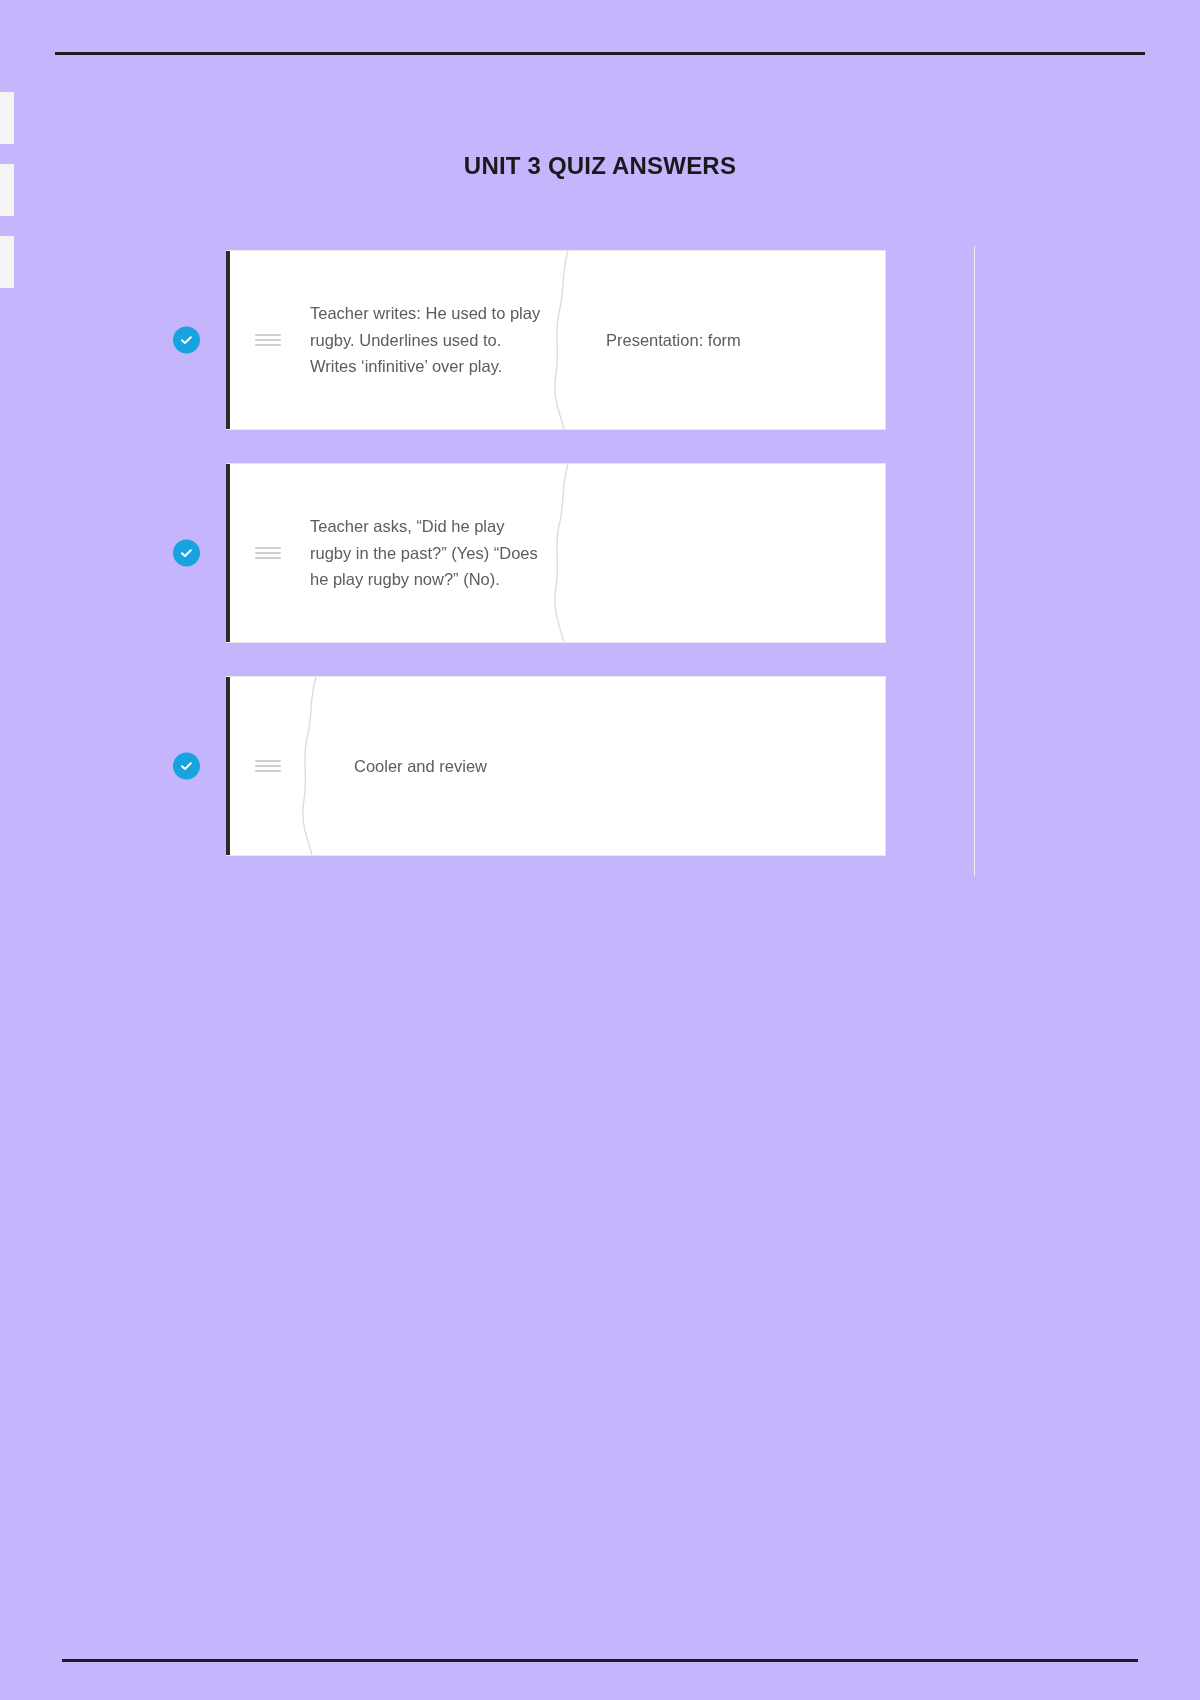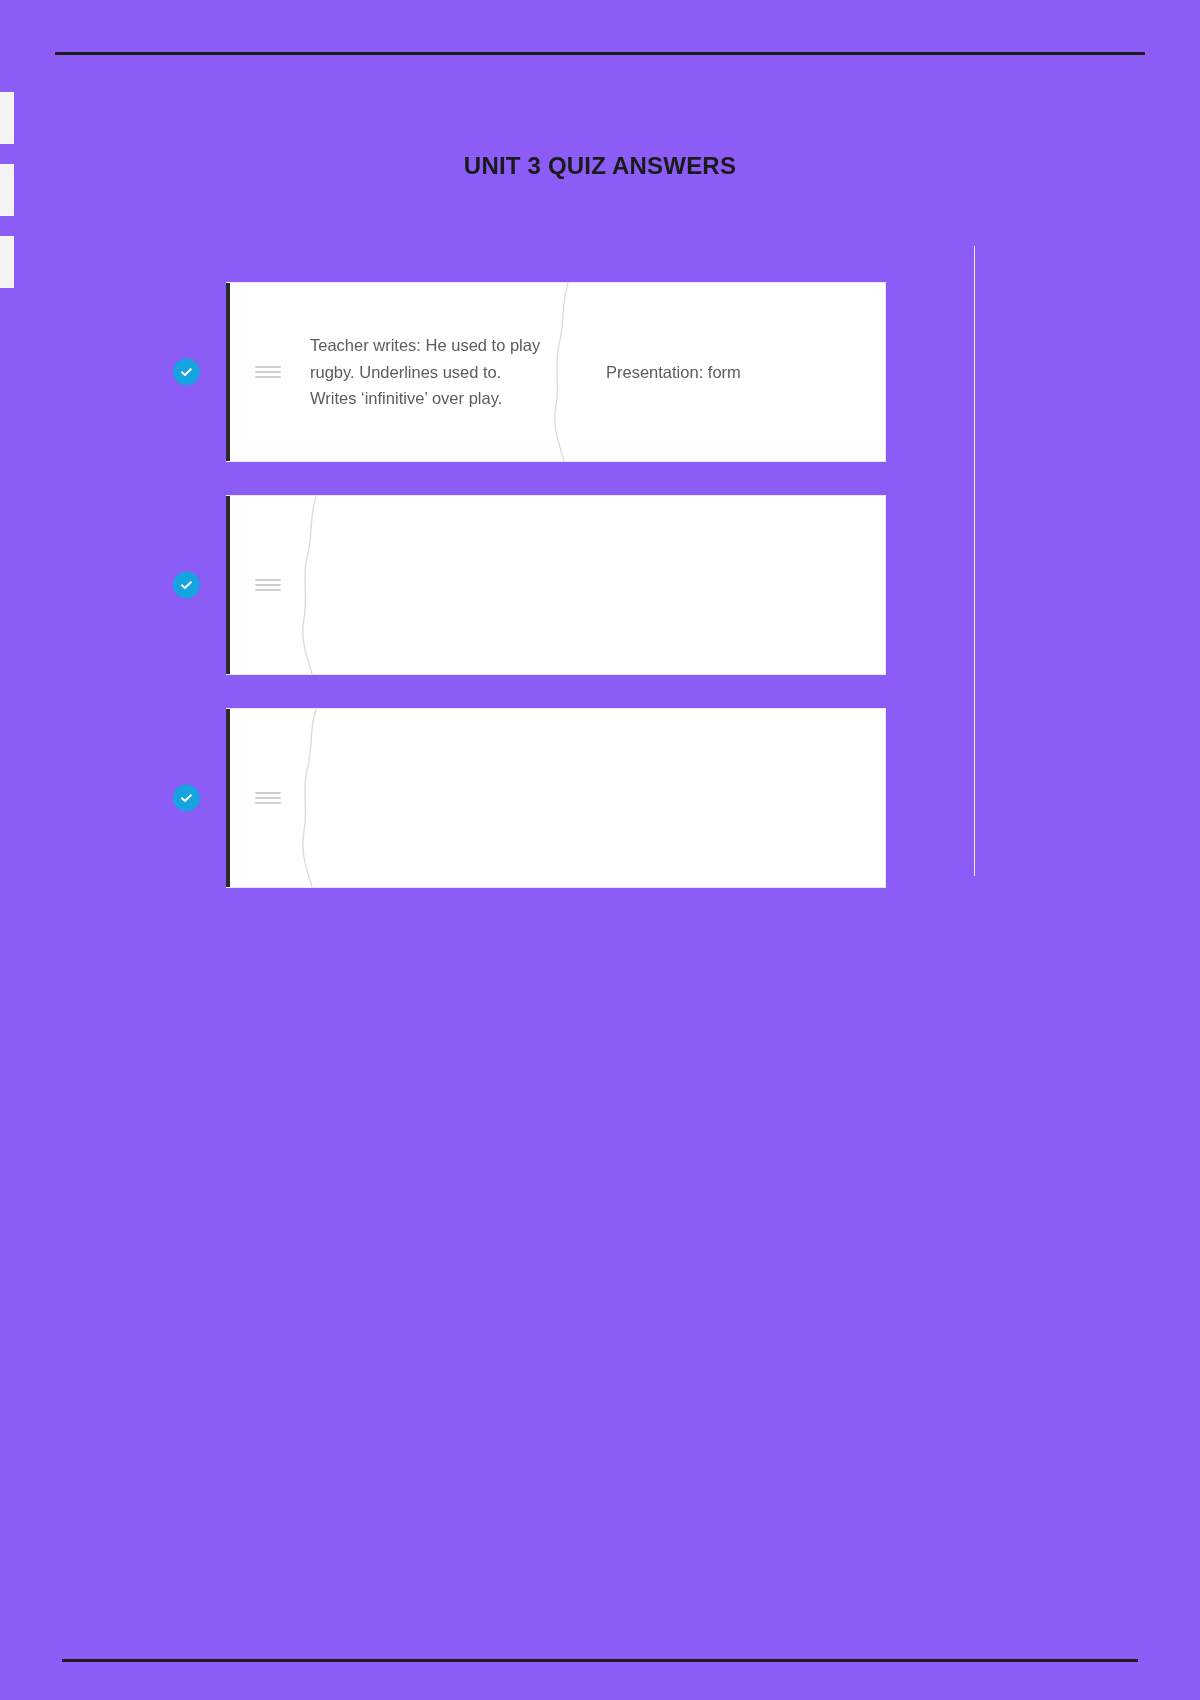--- a/index.html
+++ b/index.html
@@ -11,21 +11,21 @@
     width: 1200px;
     height: 1700px;
     position: relative;
     font-family: "Liberation Sans", sans-serif;
     overflow: hidden;
   }
 
   .page {
     position: absolute;
     inset: 0;
-    background: #8b5cf6;
+    background: #c4b5fd;
   }
 
   
   .rule-top {
     position: absolute;
     left: 55px;
     right: 55px;
     top: 52px;
     height: 3px;
     background: #1c1c1c;
@@ -68,21 +68,21 @@
     font-size: 24px;
     font-weight: bold;
     letter-spacing: 0.2px;
     color: #1a1a1a;
     font-family: "Liberation Sans", sans-serif;
   }
 
   .cards {
     position: absolute;
     left: 226px;
-    top: 282px;
+    top: 250px;
     width: 660px;
   }
 
   .card-wrap {
     position: relative;
     margin-bottom: 33px;
   }
 
   .card {
     position: relative;
@@ -230,20 +230,23 @@
       </div>
       <div class="card">
         <div class="card-accent"></div>
         <div class="drag-handle">
           <div class="bars">
               <i></i>
               <i></i>
               <i></i>
             </div>
         </div>
+        <div class="col-left">
+          <div class="text">Teacher asks, “Did he play rugby in the past?” (Yes) “Does he play rugby now?” (No).</div>
+        </div>
         <div class="divider-squiggle">
           <svg viewBox="0 0 34 180" preserveAspectRatio="none" aria-hidden="true">
             <path d="M22 0 C15 22, 19 40, 13 62 C8 84, 14 100, 10 124 C6 146, 13 162, 18 180" fill="none" stroke="#dcdcdc" stroke-width="1.4"></path>
           </svg>
         </div>
       </div>
     </div>
 
     <div class="card-wrap">
       <div class="check-badge">
@@ -258,17 +261,20 @@
               <i></i>
               <i></i>
               <i></i>
             </div>
         </div>
         <div class="divider-squiggle">
           <svg viewBox="0 0 34 180" preserveAspectRatio="none" aria-hidden="true">
             <path d="M22 0 C15 22, 19 40, 13 62 C8 84, 14 100, 10 124 C6 146, 13 162, 18 180" fill="none" stroke="#dcdcdc" stroke-width="1.4"></path>
           </svg>
         </div>
+        <div class="col-right">
+          <div class="text">Cooler and review</div>
+        </div>
       </div>
     </div>
 
   </div>
 </div>
 
 </body></html>

